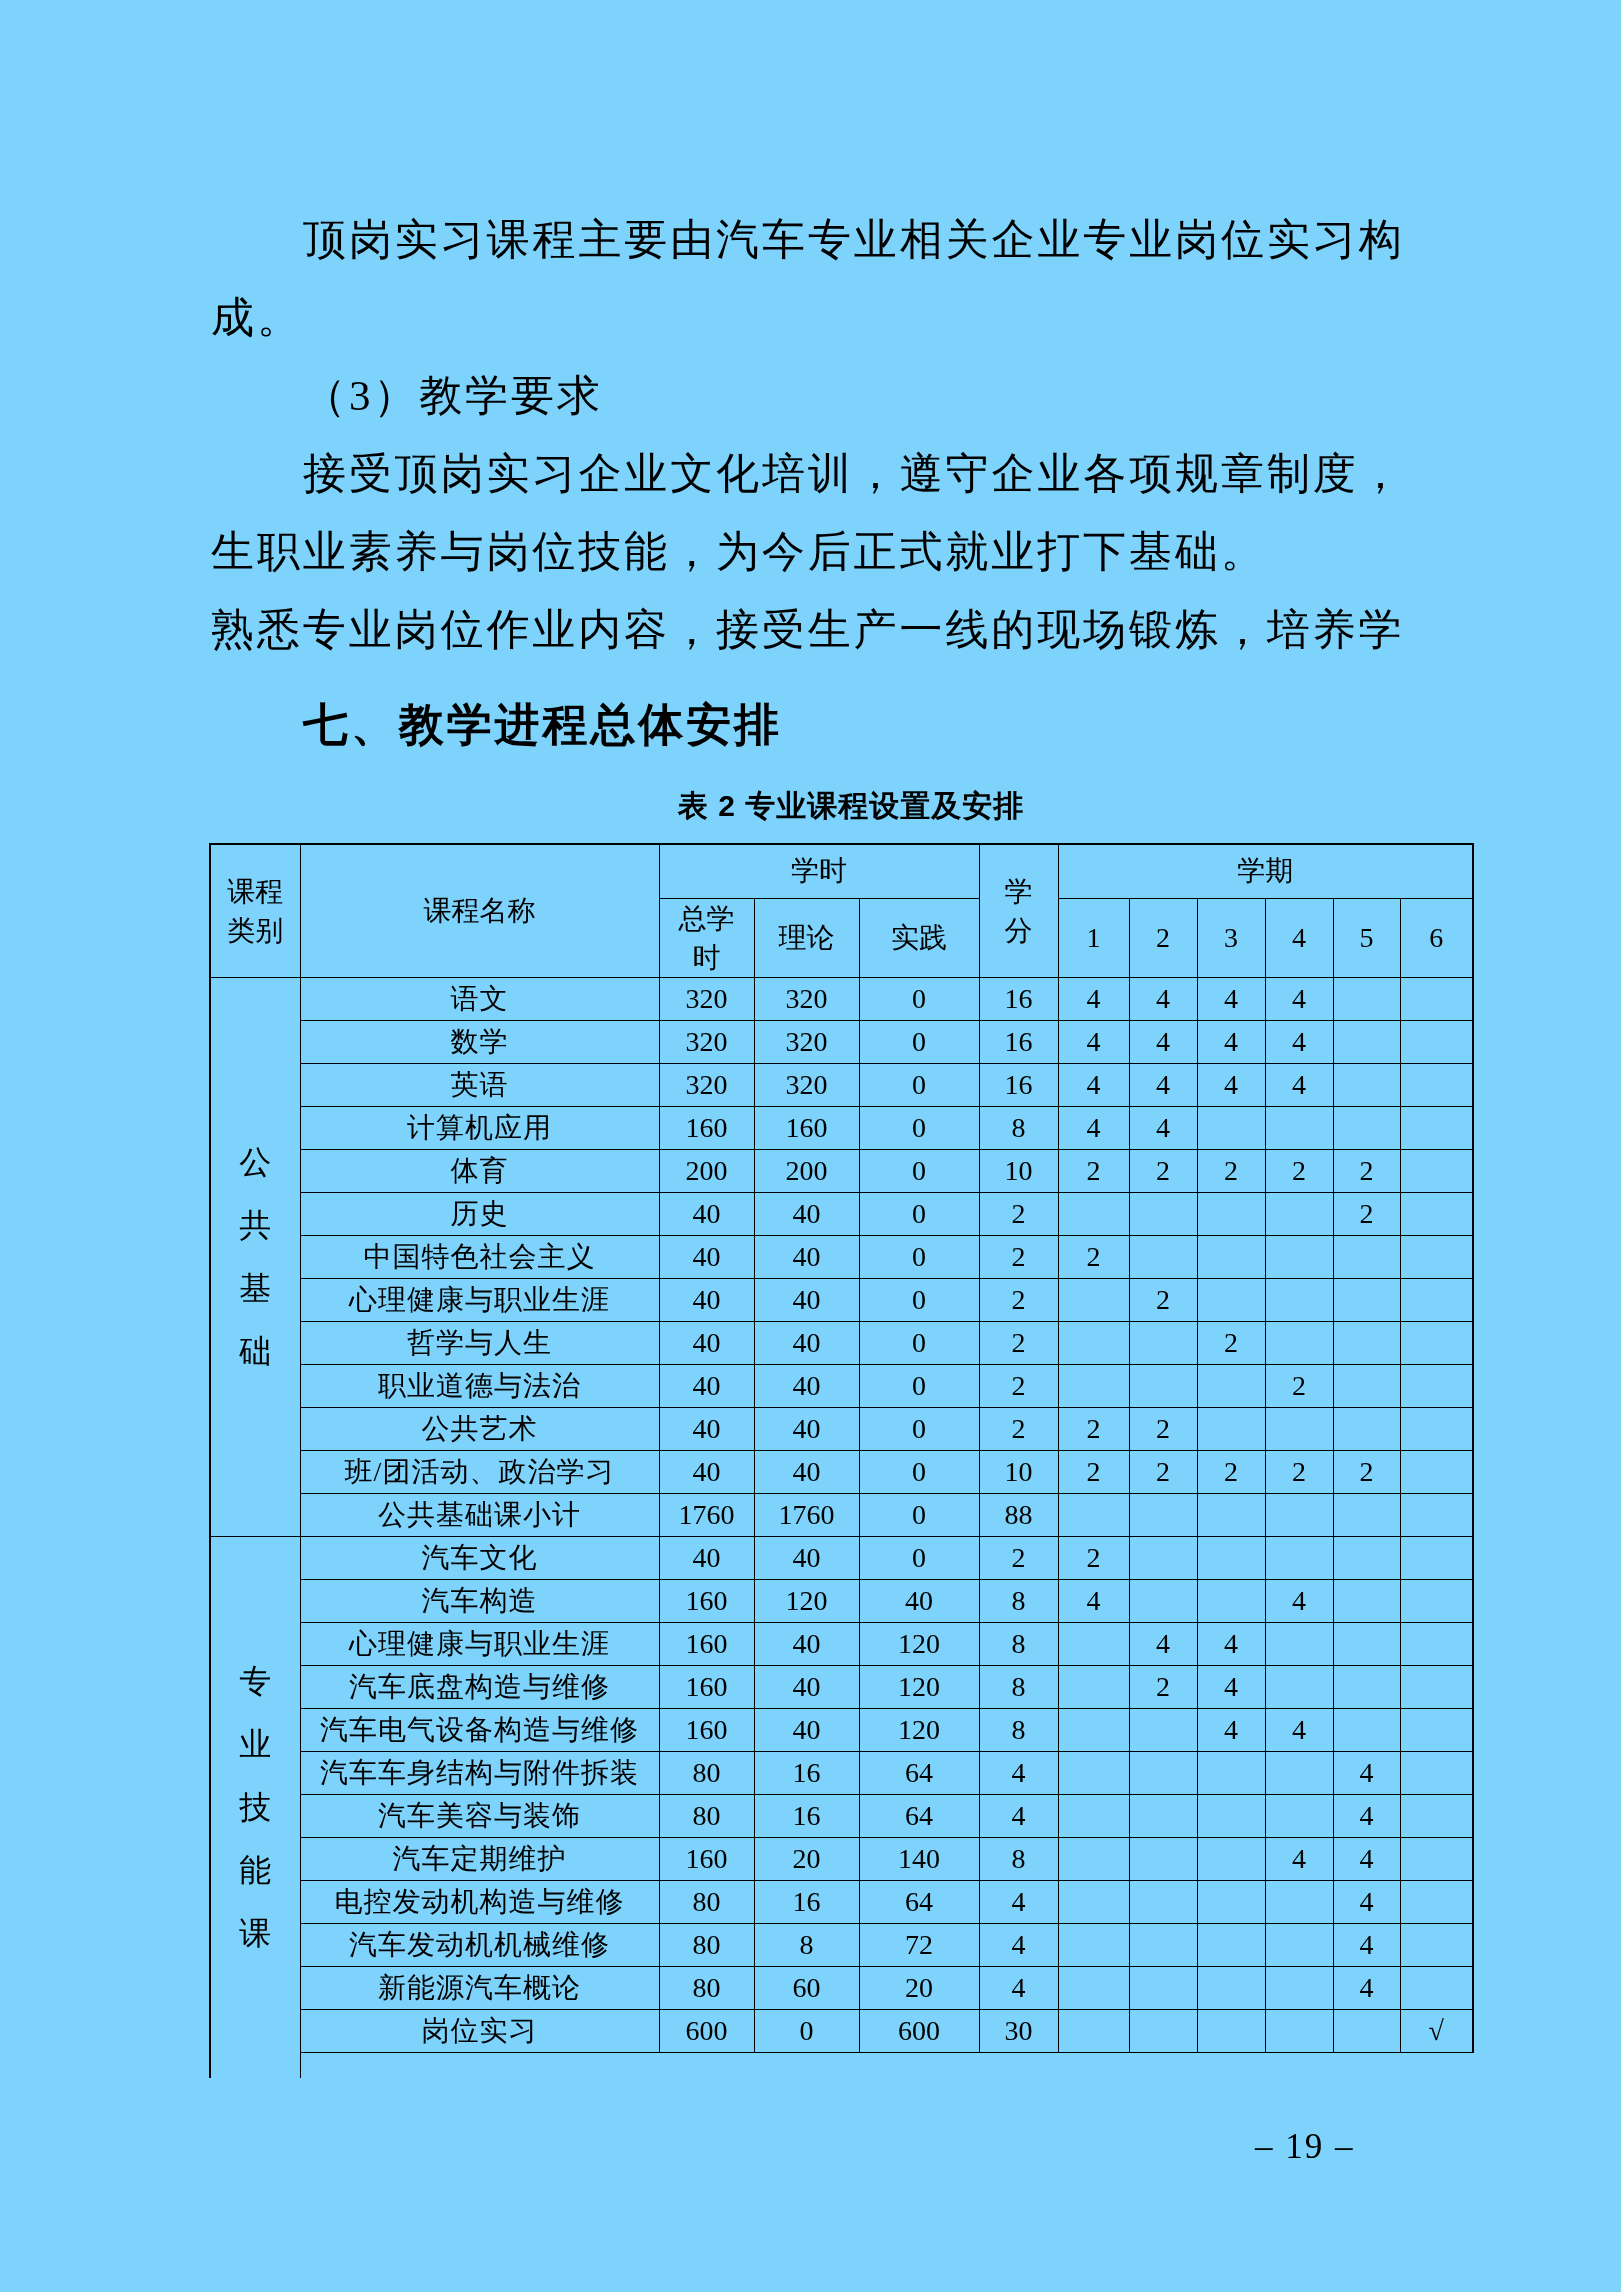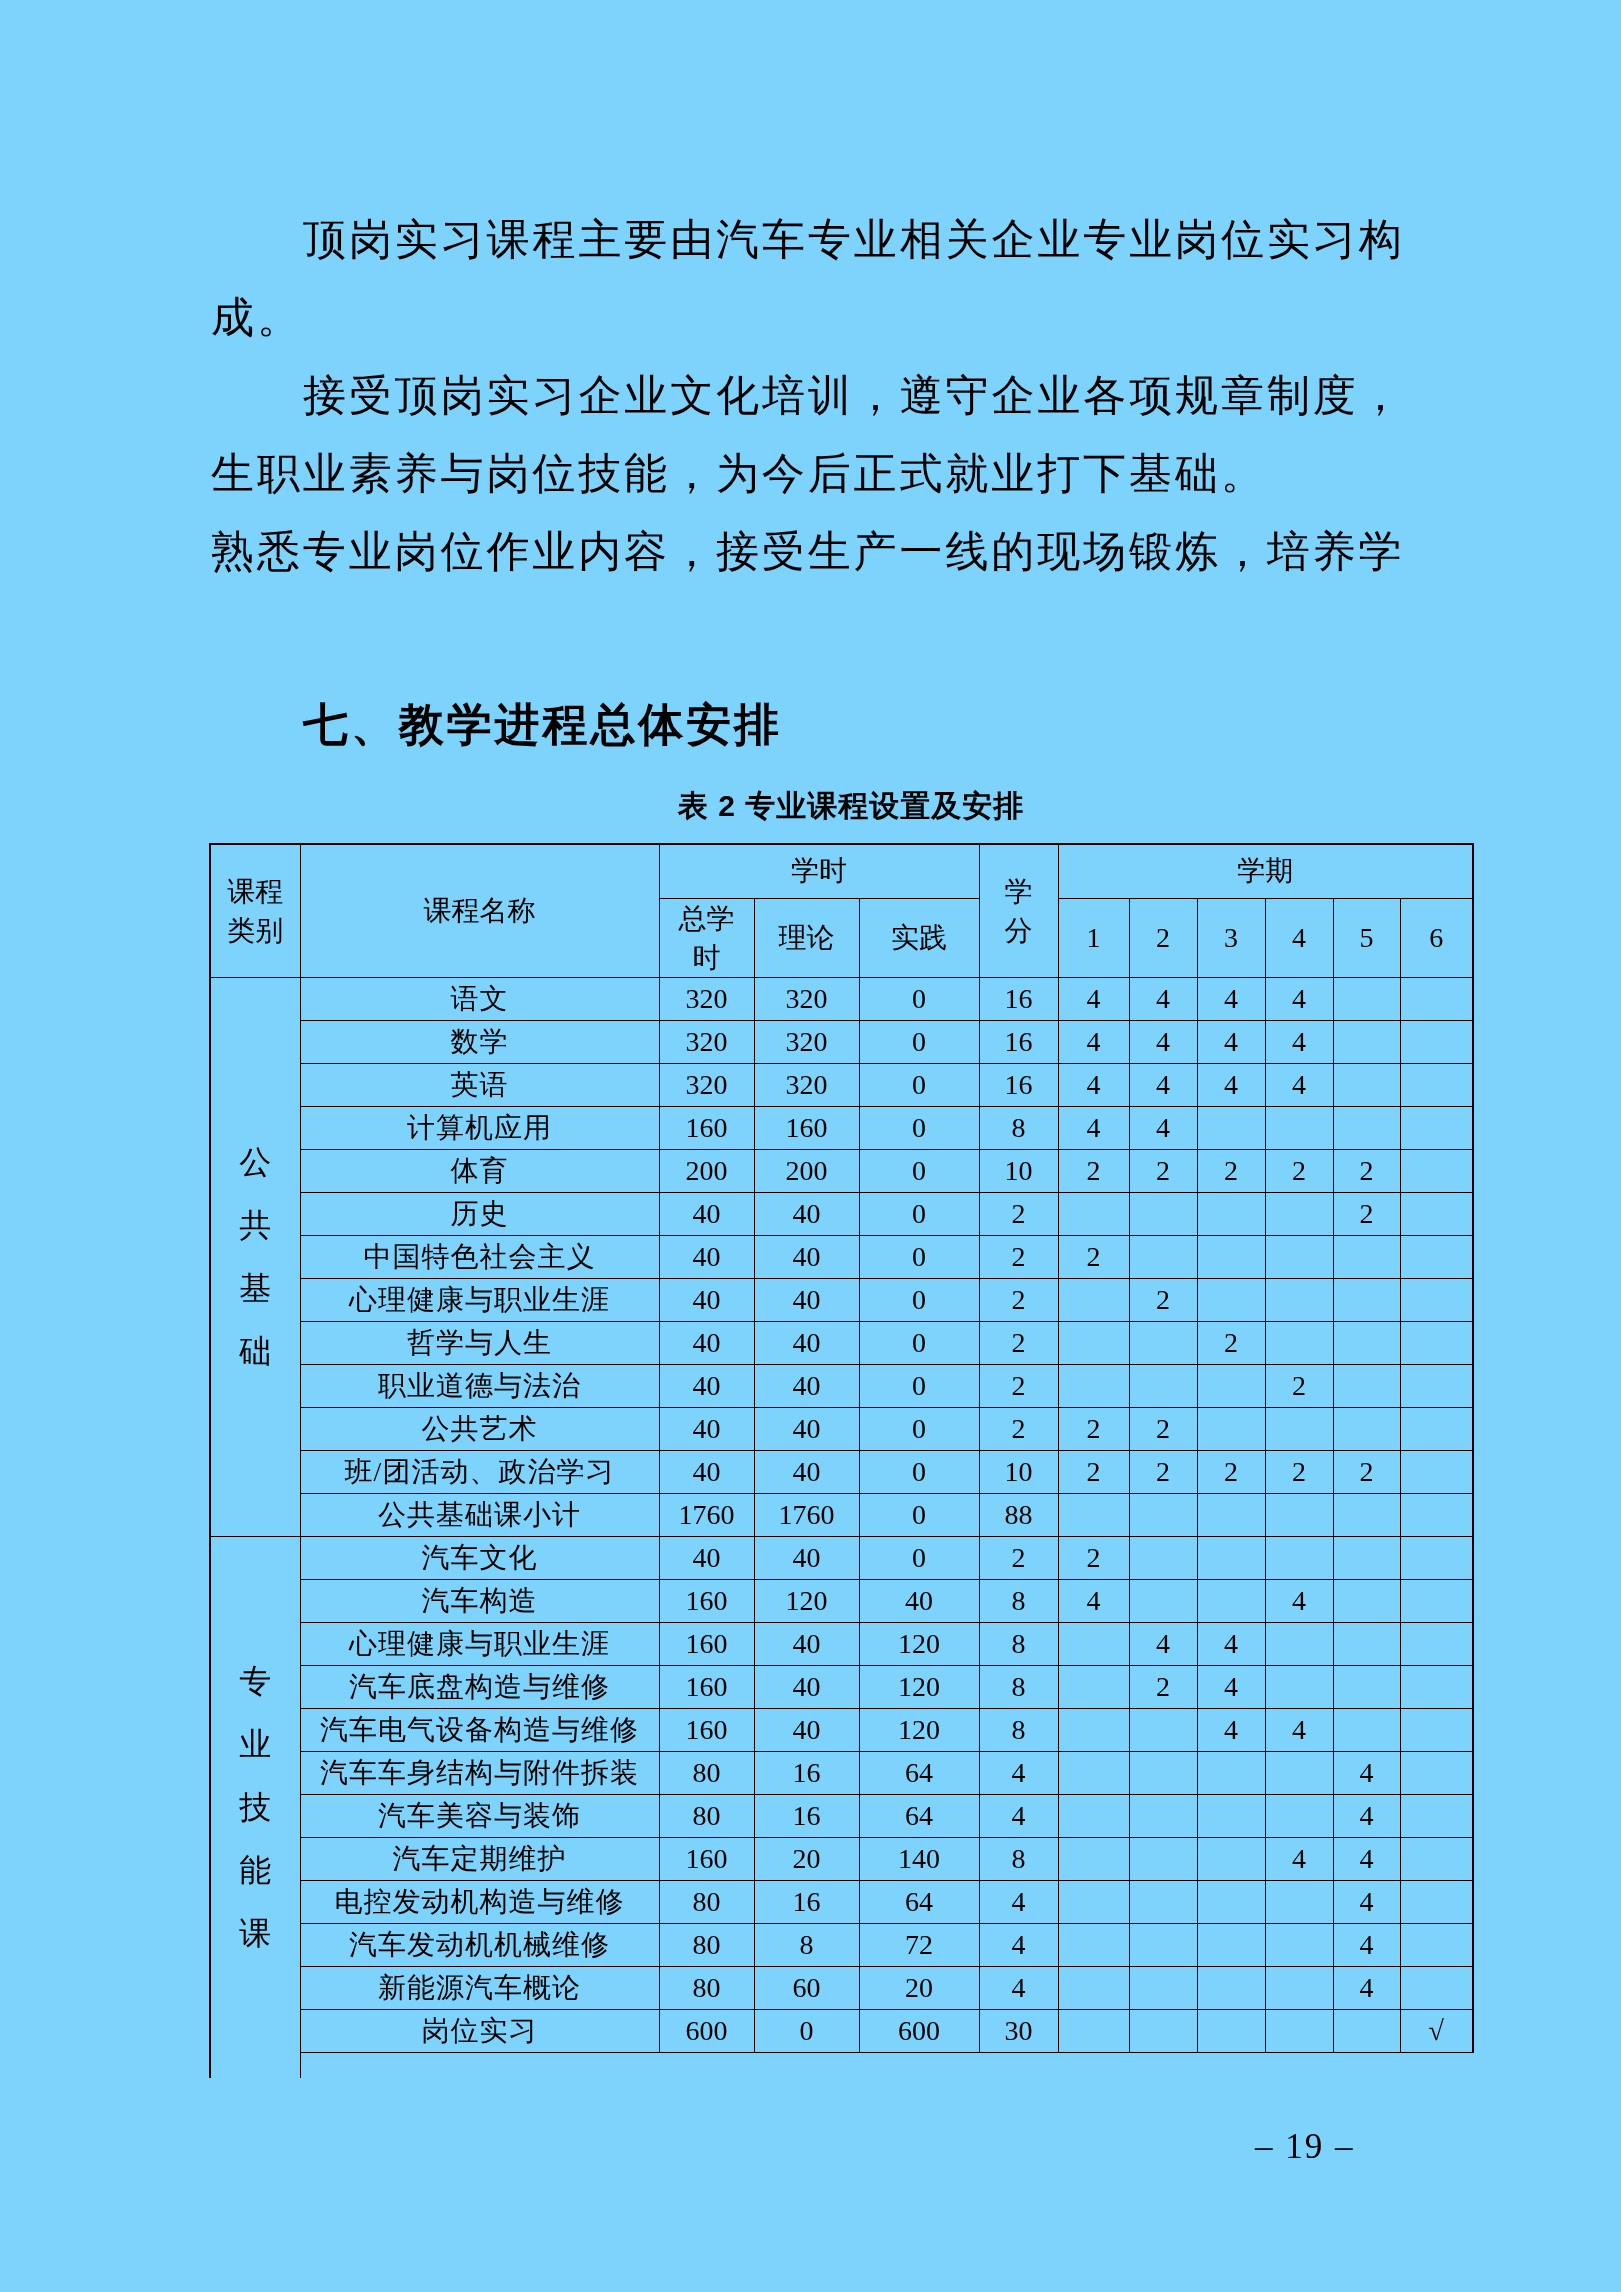--- a/index.html
+++ b/index.html
@@ -77,20 +77,21 @@
   }
 </style>
 </head>
 <body>
 
 <div class="page">
 
   <div class="text-block">
     <div class="body-line indent">顶岗实习课程主要由汽车专业相关企业专业岗位实习构</div>
     <div class="body-line">成。</div>
+    <div class="body-line indent">（3）教学要求</div>
     <div class="body-line indent">接受顶岗实习企业文化培训，遵守企业各项规章制度，</div>
     <div class="body-line">生职业素养与岗位技能，为今后正式就业打下基础。</div>
     <div class="body-line">熟悉专业岗位作业内容，接受生产一线的现场锻炼，培养学</div>
   </div>
 
   <div class="section-heading">七、教学进程总体安排</div>
 
   <div class="table-title">表 2 专业课程设置及安排</div>
 
   <table class="course">

